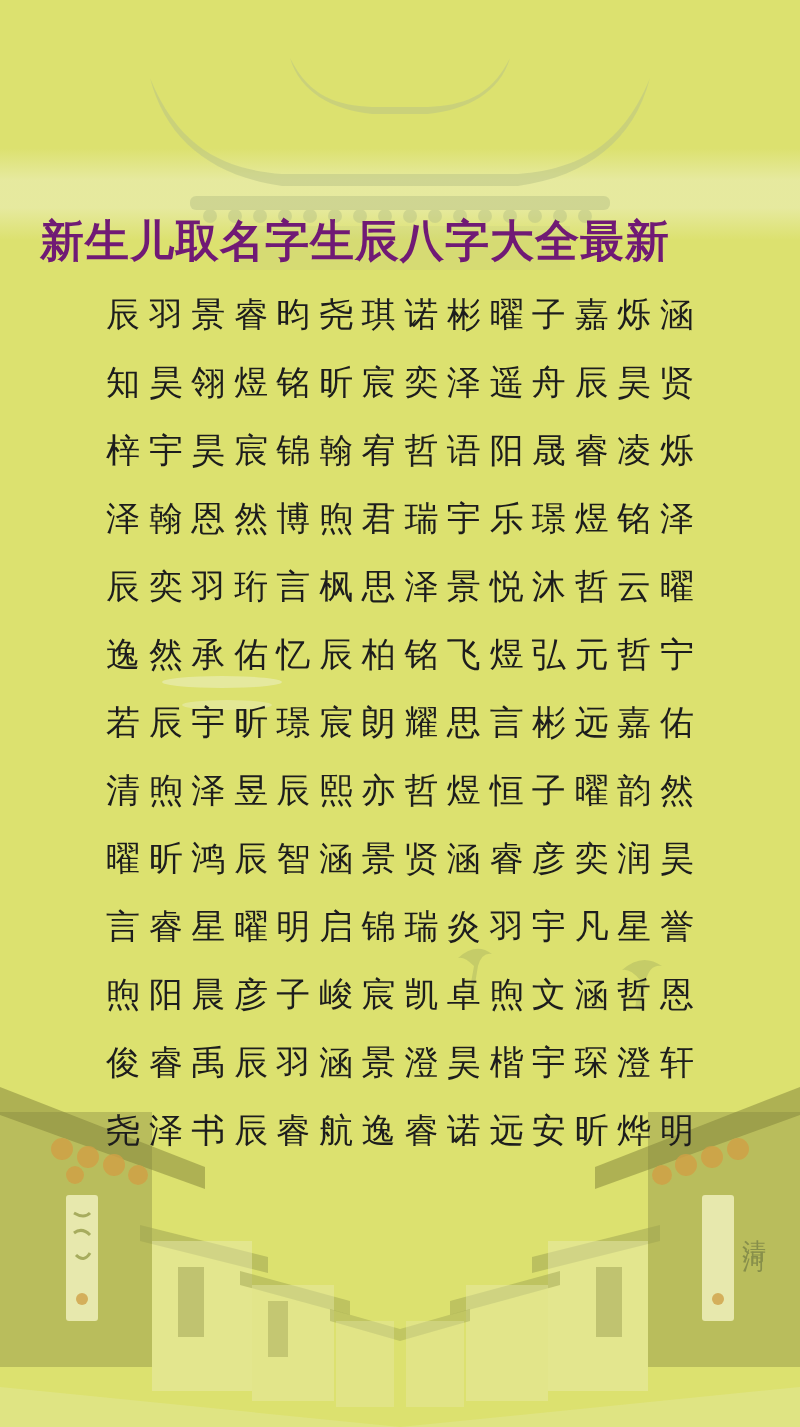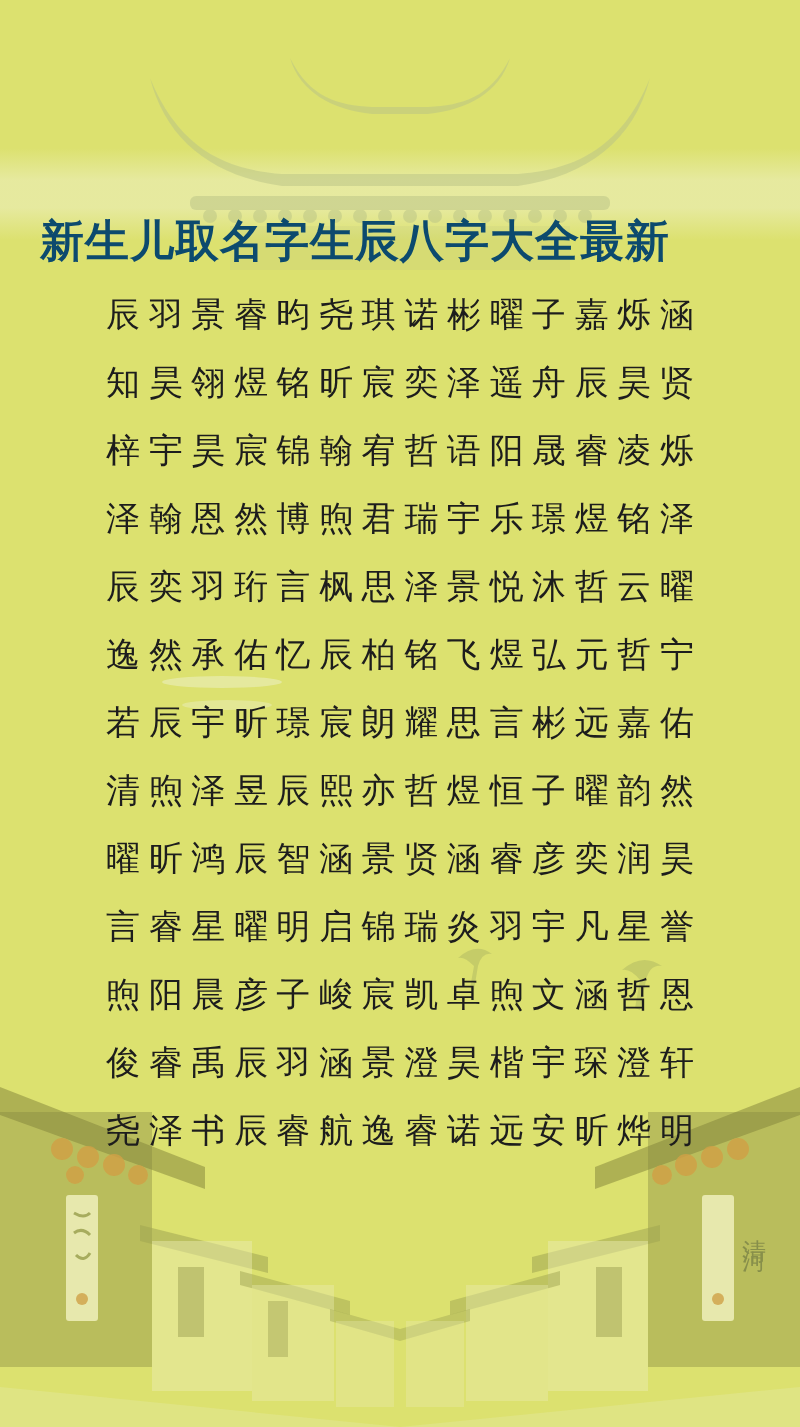--- a/index.html
+++ b/index.html
@@ -31,21 +31,21 @@
   .crane2{left:608px;top:950px;width:80px;height:70px;opacity:.28;}
   .swirl{left:162px;top:676px;width:120px;height:12px;border-radius:50%;
     background:rgba(236,240,196,.55);}
   .swirl2{left:182px;top:700px;width:90px;height:10px;border-radius:50%;
     background:rgba(236,240,196,.45);}
   
   .title{
     position:absolute;left:0;top:183px;width:710px;
     text-align:center;
     font-size:44px;font-weight:900;
-    color:#0c4a6e;letter-spacing:1px;
+    color:#701a75;letter-spacing:1px;
     font-family:"Liberation Sans",sans-serif;
   }
   
   .names-grid{
     position:absolute;left:106px;top:281px;width:588px;height:884px;
     display:flex;flex-direction:column;
   }
   .name-row{
     display:flex;justify-content:space-between;align-items:center;
     height:68px;

